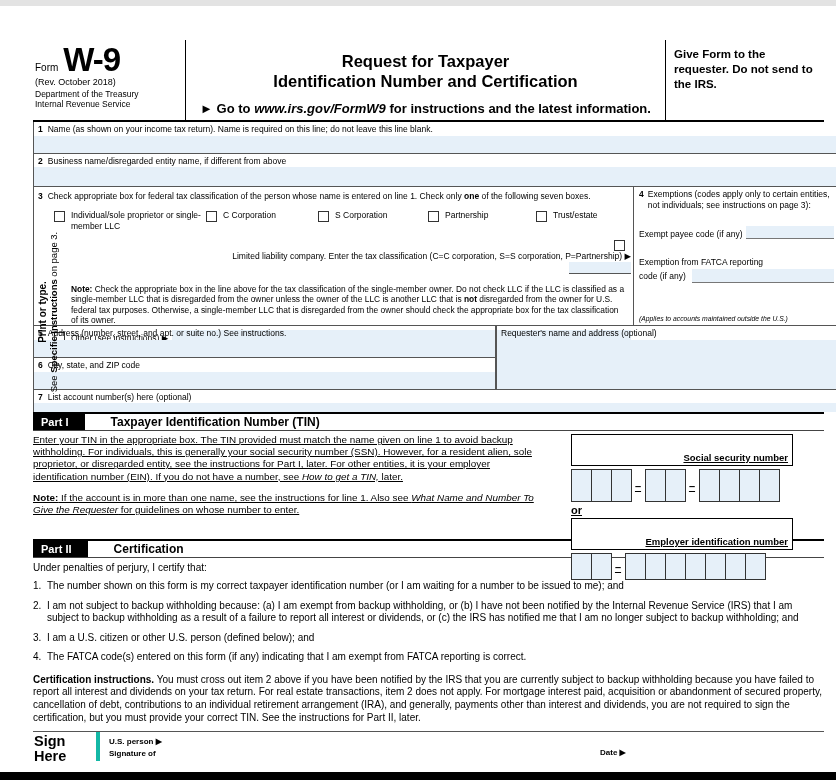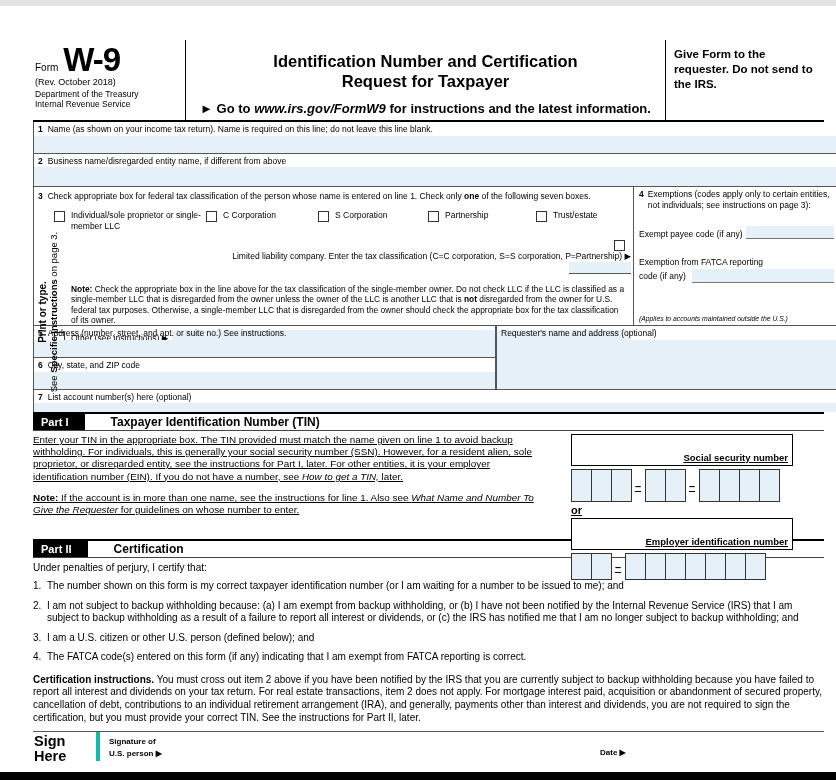--- a/index.html
+++ b/index.html
@@ -124,22 +124,22 @@
         <span class="hdr-form-number">W-9</span>
       </div>
       <div class="hdr-rev">(Rev. October 2018)</div>
       <div class="hdr-dept">
         <div>Department of the Treasury</div>
         <div>Internal Revenue Service</div>
       </div>
     </div>
     <div class="hdr-center">
       <div class="hdr-title">
+        <div>Request for Taxpayer</div>
         <div>Identification Number and Certification</div>
-        <div>Request for Taxpayer</div>
       </div>
       <div class="hdr-goto">
         <span>► Go to </span><i>www.irs.gov/FormW9</i><span> for instructions and the latest information.</span>
       </div>
     </div>
     <div class="hdr-right">Give Form to the requester. Do not send to the IRS.</div>
   </div>
 
   <div class="form-body">
     <div class="side-strip">
@@ -333,22 +333,22 @@
       <b>Certification instructions.</b><span> You must cross out item 2 above if you have been notified by the IRS that you are currently subject to backup withholding because you have failed to report all interest and dividends on your tax return. For real estate transactions, item 2 does not apply. For mortgage interest paid, acquisition or abandonment of secured property, cancellation of debt, contributions to an individual retirement arrangement (IRA), and generally, payments other than interest and dividends, you are not required to sign the certification, but you must provide your correct TIN. See the instructions for Part II, later.</span>
     </div>
   </div>
 
   <div class="sign-row">
     <div class="sign-cell">
       <div>Sign</div>
       <div>Here</div>
     </div>
     <div class="sig-cell">
+      <div>U.S. person ▶</div>
       <div>Signature of</div>
-      <div>U.S. person ▶</div>
     </div>
     <div class="date-cell">
       <span>Date ▶</span>
     </div>
   </div>
 
 </div>
 
 <div class="bottom-bar"></div>
 

